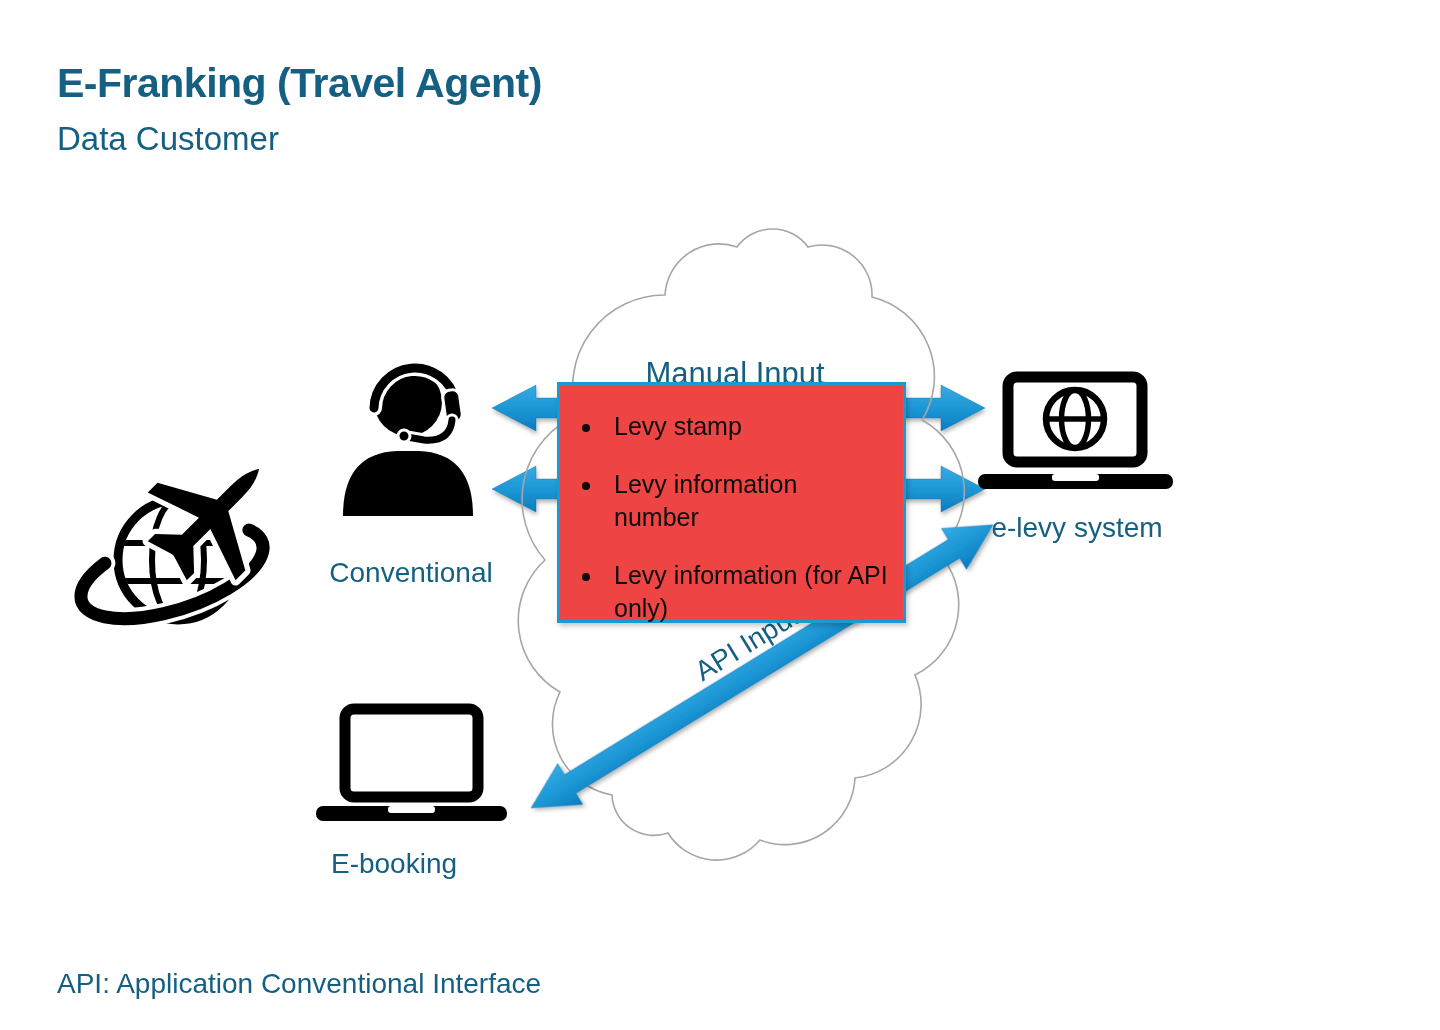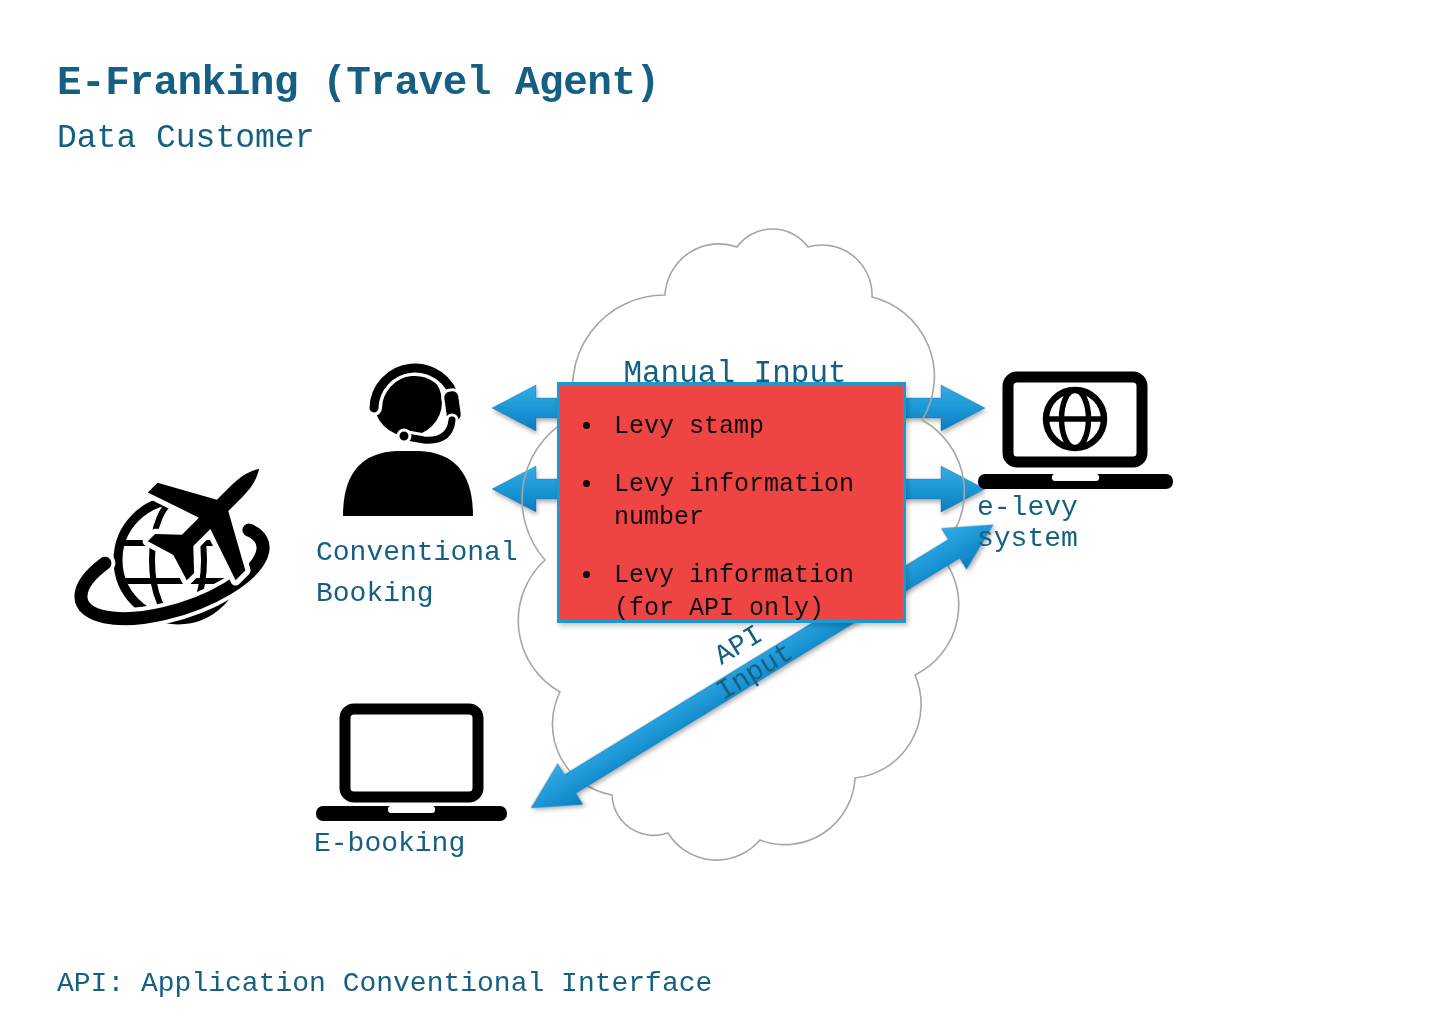--- a/index.html
+++ b/index.html
@@ -1,26 +1,26 @@
 <!DOCTYPE html>
 <html style="--teal_text: #156082; --arrow_blue: #1B95D4; --arrow_blue_light: #36ACE4; --arrow_blue_dark: #0B7CC0; --box_border: #1B9AD2; --cloud_outline: #A6A6A6; --icon_black: #000000;"><head>
 <meta charset="utf-8">
 <style>
   html,body{margin:0;padding:0;background:#fff;}
   #slide{
     position:relative;width:1440px;height:1030px;background:#fff;overflow:hidden;
-    font-family:Liberation Mono, monospace;
+    font-family:Liberation Sans, sans-serif;
   }
   #diagram-svg{position:absolute;left:0;top:0;z-index:1;}
   .abs{position:absolute;}
   .teal{color:var(--teal_text,#156082);}
   #page-title{left:57px;top:60px;font-size:41px;font-weight:700;letter-spacing:-0.5px;z-index:3;}
   #page-subtitle{left:57px;top:120px;font-size:33px;font-weight:400;z-index:3;}
   #footnote{left:57px;top:968px;font-size:28px;z-index:3;}
-  .node-label{font-size:28px;z-index:3;}
+  .node-label{font-size:28px;text-align:center;z-index:3;margin-top:20px;}
   #customer-label{left:76px;top:626px;width:200px;}
   #conv-label{left:316px;top:532px;width:190px;line-height:41px;}
   #ebooking-label{left:314px;top:828px;width:160px;}
   #elevy-label{left:977px;top:492px;width:200px;}
   #manual-input-label{left:585px;top:356px;width:300px;font-size:31px;text-align:center;z-index:2;}
   #api-input-label{
     left:672px;top:628px;width:150px;font-size:28px;text-align:center;z-index:2;
     transform:rotate(-31.5deg);transform-origin:center center;
   }
   #levy-box{
@@ -135,21 +135,20 @@
   </svg>
 
   <div id="page-title" class="abs teal">E-Franking (Travel Agent)</div>
   <div id="page-subtitle" class="abs teal">Data Customer</div>
 
   <div id="manual-input-label" class="abs teal">Manual Input</div>
   <div id="api-input-label" class="abs teal">API Input</div>
 
   <div id="conv-label" class="abs teal node-label">
     <div>Conventional</div>
-    <div>Booking</div>
   </div>
   <div id="ebooking-label" class="abs teal node-label">E-booking</div>
   <div id="elevy-label" class="abs teal node-label">e-levy system</div>
 
   <div id="levy-box" class="abs">
     <ul>
       <li>Levy stamp</li>
       <li>Levy information number</li>
       <li>Levy information (for API only)</li>
     </ul>

